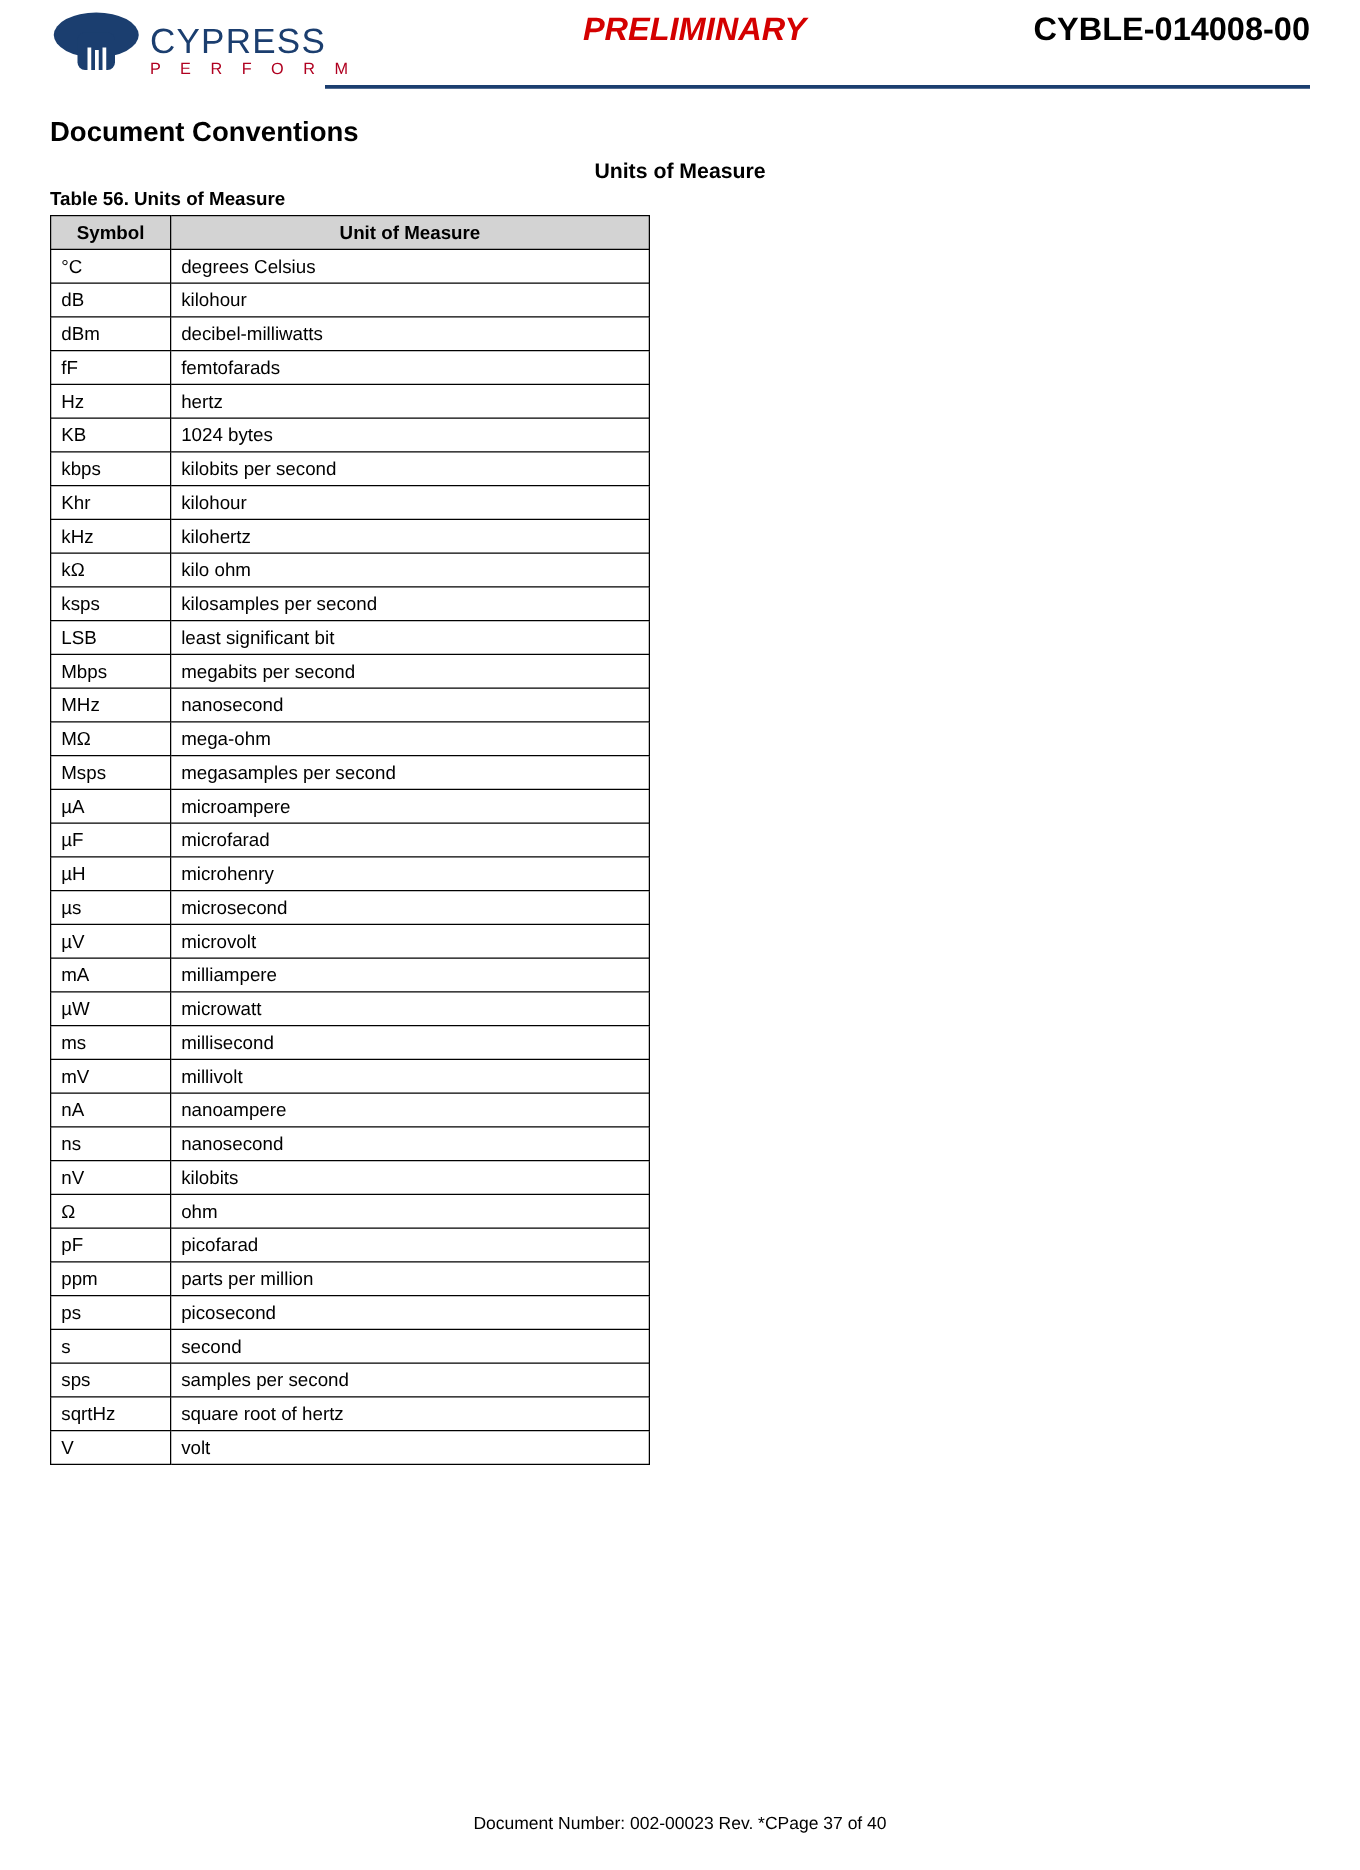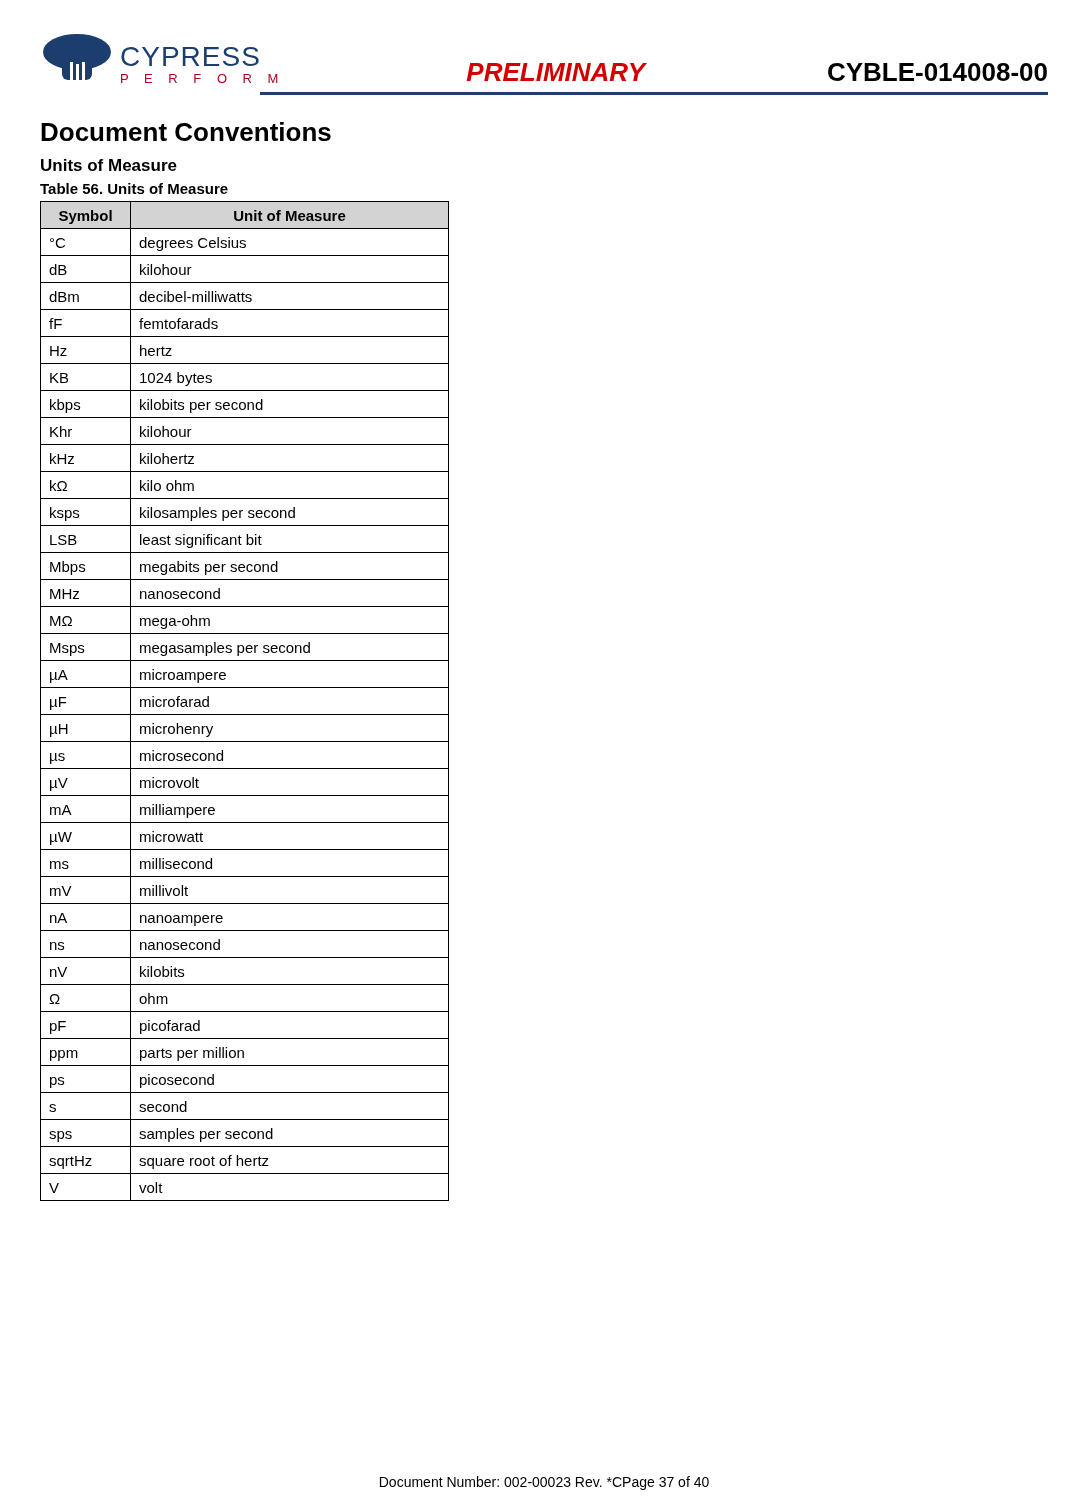--- a/index.html
+++ b/index.html
@@ -1,36 +1,36 @@
 <!DOCTYPE html>
 <html><head>
 <meta charset="utf-8">
 <style>
   * { box-sizing: border-box; margin: 0; padding: 0; }
   html, body { width: 1088px; height: 1496px; font-family: Arial, Helvetica, sans-serif; background: #fff; color: #000; }
   .page { padding: 0 40px; position: relative; height: 1496px; }
 
   
-  .header { display: flex; align-items: flex-end; justify-content: space-between; padding-top: 8px; margin-top: 24px; }
+  .header { display: flex; align-items: flex-start; justify-content: space-between; padding-top: 8px; }
   .brand { display: flex; align-items: flex-end; gap: 6px; }
   .brand-logo { width: 74px; height: 56px; }
   .brand-name { display: flex; flex-direction: column; padding-bottom: 2px; }
   .brand-name-main { font-size: 28px; letter-spacing: 1px; font-weight: 400; color: #1b3e6f; }
   .brand-name-sub { font-size: 13px; letter-spacing: 6px; color: #b00020; text-align: center; margin-top: -2px; }
   .hdr-center { font-size: 26px; font-style: italic; font-weight: 700; color: #d40000; flex: 1; text-align: center; }
   .hdr-right { font-size: 26px; font-weight: 700; color: #000; }
   .hdr-rule { margin: 4px 0 0 220px; border: none; border-top: 3px solid #1b3e6f; }
 
   
-  .sec-h1 { font-size: 26px; font-weight: 700; margin: 22px 0 8px 0; }
-  .sec-h2 { font-size: 17px; font-weight: 700; margin: 6px 0 4px 0; }
+  .sec-h1 { font-size: 22px; font-weight: 700; margin: 22px 0 8px 0; }
+  .sec-h2 { font-size: 17px; font-weight: 700; margin: 6px 0 4px 0; text-align: center; }
   .tbl-caption { font-size: 15px; font-weight: 700; margin: 0 0 4px 0; }
 
   
-  table.units { border-collapse: collapse; width: 409px; }
+  table.units { border-collapse: collapse; width: 480px; }
   table.units th, table.units td { border: 1.2px solid #000; font-size: 15px; padding: 3px 8px; text-align: left; vertical-align: middle; height: 27px; }
   table.units th { background: #d3d3d3; font-weight: 700; text-align: center; }
   table.units col.c1 { width: 96px; }
   table.units col.c2 { width: 384px; }
 
   
   .footer { position: absolute; bottom: 30px; left: 40px; right: 40px; display: flex; justify-content: center; font-size: 14px; }
 
   
   .tree-shape { fill: #1b3e6f; }

